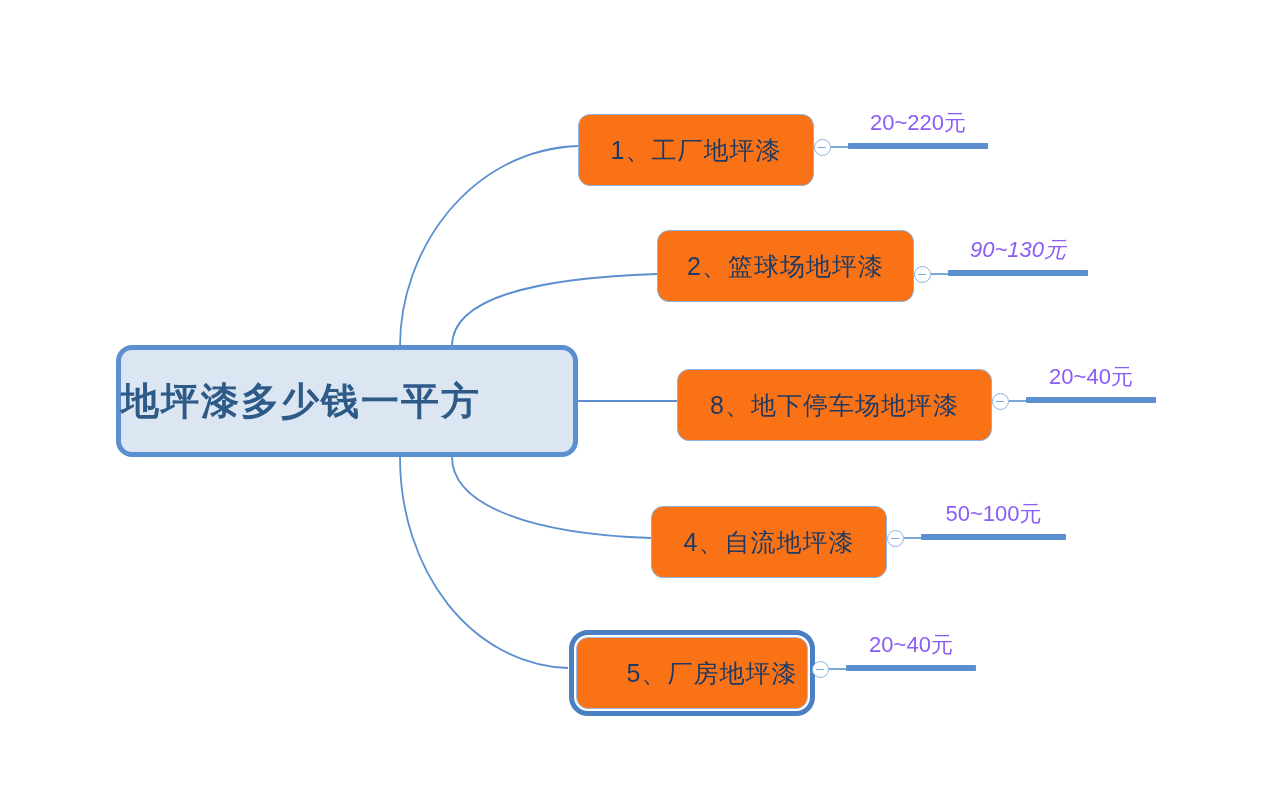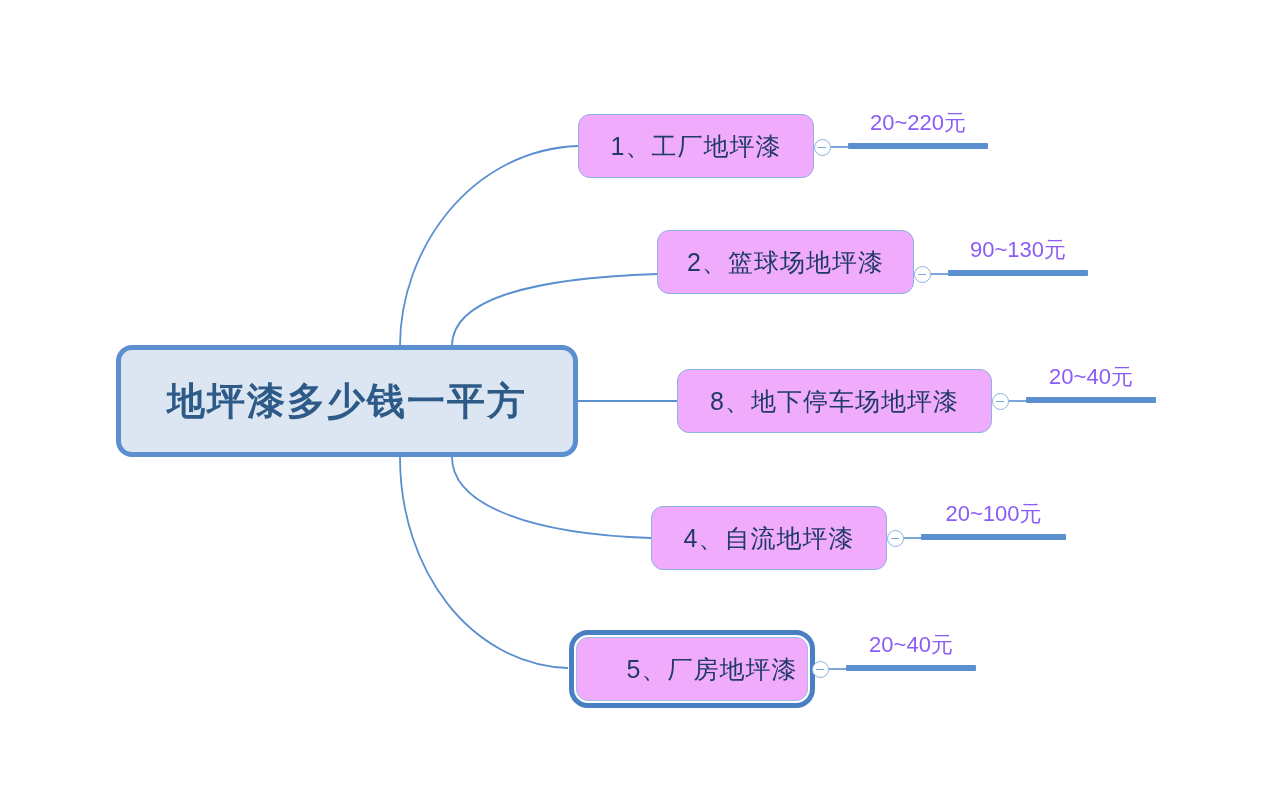--- a/index.html
+++ b/index.html
@@ -33,46 +33,46 @@
     left: 116px;
     top: 345px;
     width: 462px;
     height: 112px;
     box-sizing: border-box;
     background: #dce6f2;
     border: 5px solid #5b8fd0;
     border-radius: 16px;
     display: flex;
     align-items: center;
-    justify-content: center;
+    justify-content: flex-start;
     z-index: 5;
   }
   .root-label {
     font-size: 38px;
     font-weight: bold;
     color: #2e5a88;
     letter-spacing: 2px;
     white-space: nowrap;
   }
 
   
   .branch {
     position: absolute;
     z-index: 5;
   }
   .node-box {
     position: absolute;
     box-sizing: border-box;
-    background: #f0abfc;
+    background: #f97316;
     border: 1.5px solid #8cb2e0;
     border-radius: 12px;
     display: flex;
     align-items: center;
     justify-content: center;
-    height: 64px;
+    height: 72px;
   }
   .node-box.selected {
     border: 1.5px solid #9dbde6;
     outline: 5px solid #4a7fc1;
     outline-offset: 2px;
     border-radius: 12px;
     padding-left: 40px;
   }
   .node-label {
     font-size: 25px;
@@ -154,41 +154,41 @@
     <div class="price-label" style="left:848px; top:108px; width:140px;">20~220元</div>
   </div>
 
   <div class="branch">
     <div class="node-box" style="left:657px; top:230px; width:257px;">
       <span class="node-label">2、篮球场地坪漆</span>
     </div>
     <div class="toggle" style="left:914px; top:266px;"></div>
     <div class="stub" style="left:931px; top:273px; width:17px;"></div>
     <div class="price-bar" style="left:948px; top:270px; width:140px;"></div>
-    <div class="price-label" style="left:948px; top:235px; width:140px;">90~130元</div>
+    <div class="price-label" style="left:948px; top:235px; width:140px;font-style:italic;">90~130元</div>
   </div>
 
   <div class="branch">
     <div class="node-box" style="left:677px; top:369px; width:315px;">
       <span class="node-label">8、地下停车场地坪漆</span>
     </div>
     <div class="toggle" style="left:992px; top:393px;"></div>
     <div class="stub" style="left:1009px; top:400px; width:17px;"></div>
     <div class="price-bar" style="left:1026px; top:397px; width:130px;"></div>
     <div class="price-label" style="left:1026px; top:362px; width:130px;">20~40元</div>
   </div>
 
   <div class="branch">
     <div class="node-box" style="left:651px; top:506px; width:236px;">
       <span class="node-label">4、自流地坪漆</span>
     </div>
     <div class="toggle" style="left:887px; top:530px;"></div>
     <div class="stub" style="left:904px; top:537px; width:17px;"></div>
     <div class="price-bar" style="left:921px; top:534px; width:145px;"></div>
-    <div class="price-label" style="left:921px; top:499px; width:145px;">20~100元</div>
+    <div class="price-label" style="left:921px; top:499px; width:145px;">50~100元</div>
   </div>
 
   <div class="branch">
     <div class="node-box selected" style="left:576px; top:637px; width:232px;">
       <span class="node-label">5、厂房地坪漆</span>
     </div>
     <div class="toggle" style="left:812px; top:661px;"></div>
     <div class="stub" style="left:829px; top:668px; width:17px;"></div>
     <div class="price-bar" style="left:846px; top:665px; width:130px;"></div>
     <div class="price-label" style="left:846px; top:630px; width:130px;">20~40元</div>

